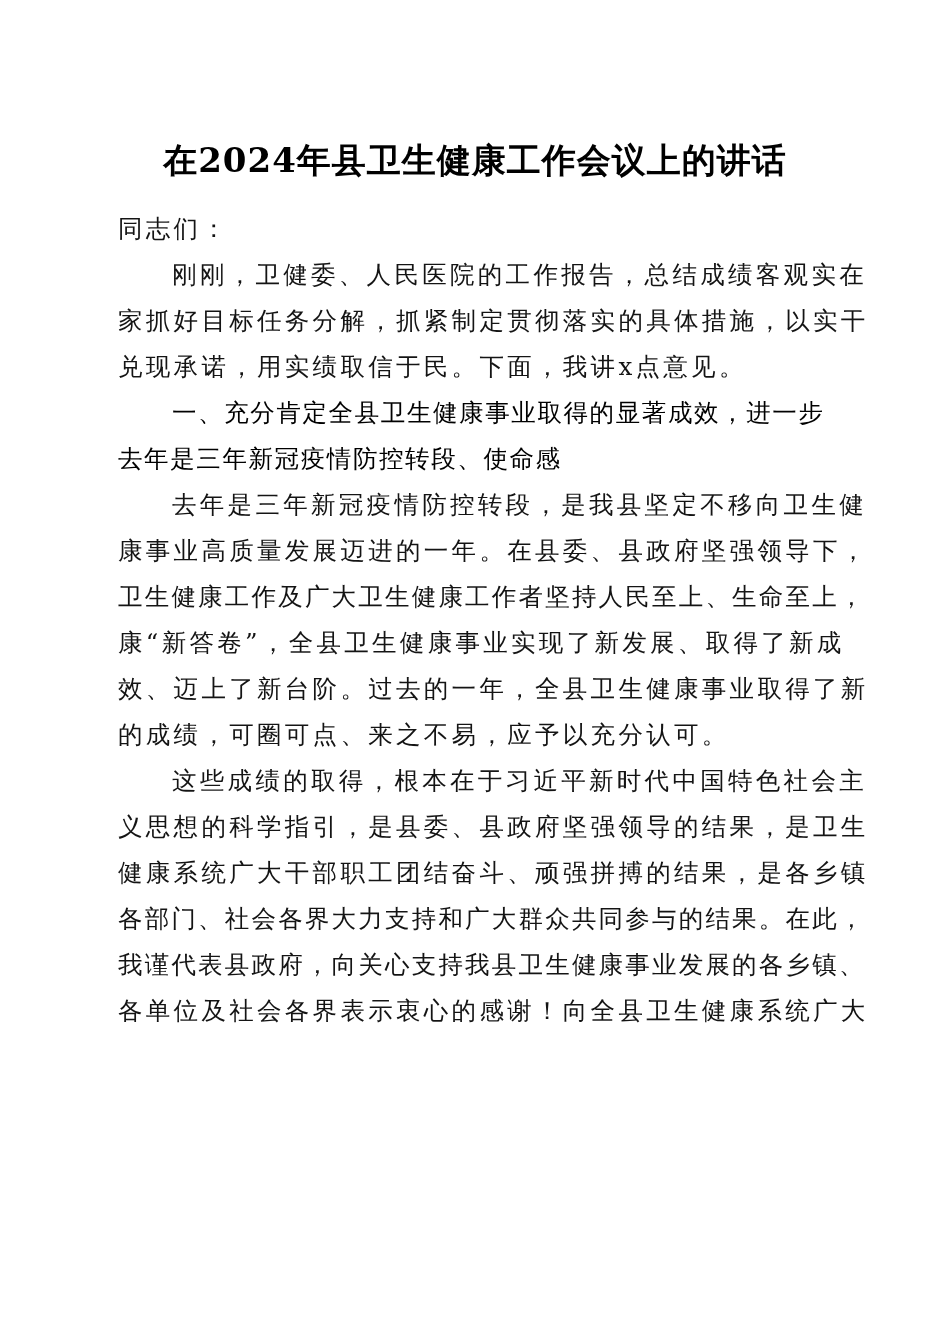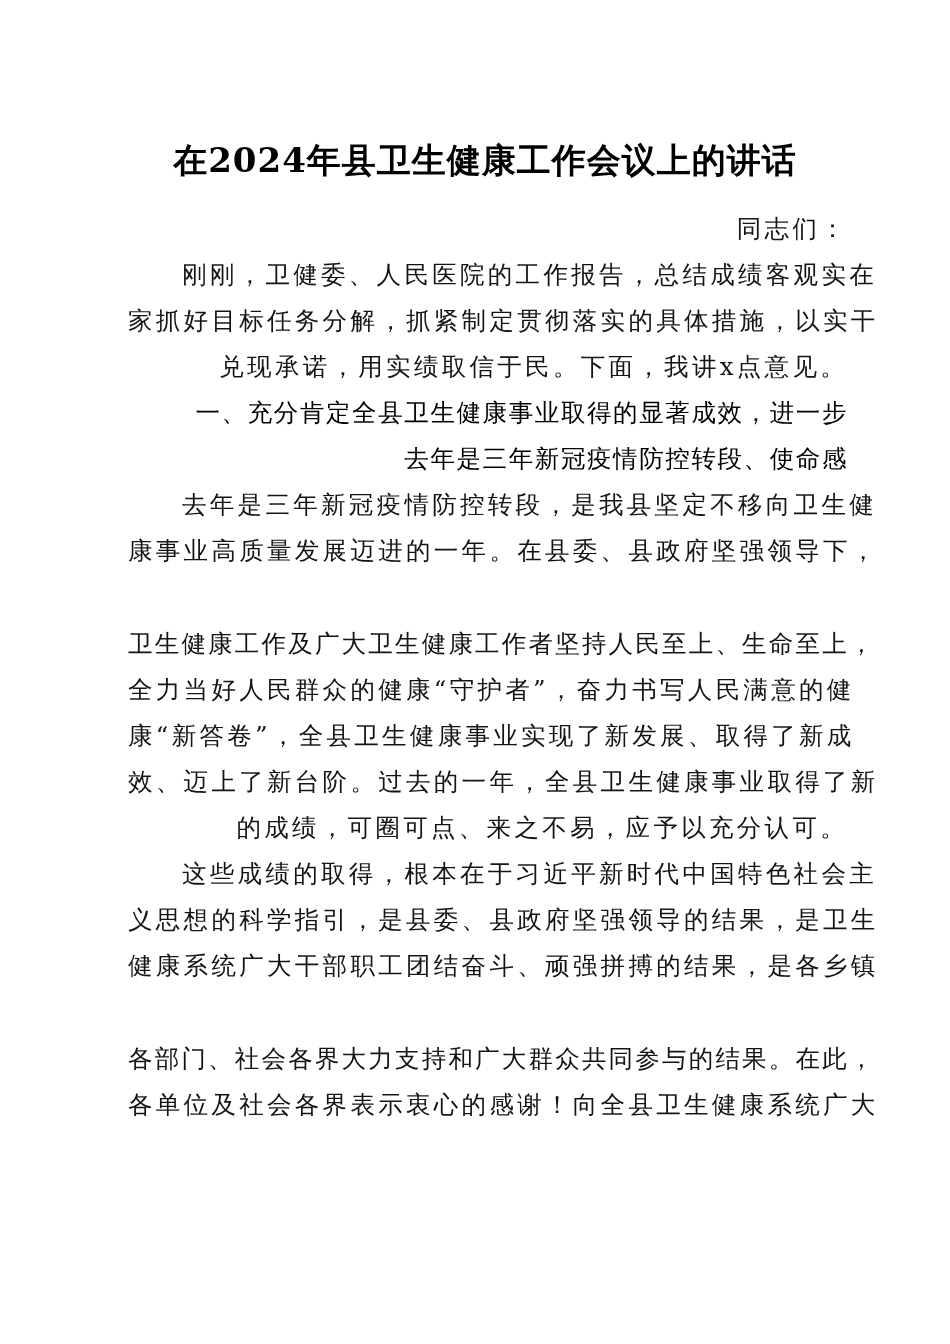--- a/index.html
+++ b/index.html
@@ -1,39 +1,38 @@
 <!DOCTYPE html>
 <html><head>
 <meta charset="utf-8">
 <style>
   html, body { margin: 0; padding: 0; background: #ffffff; }
   body { width: 950px; height: 1344px; position: relative; overflow: hidden; }
   .page {
-    position: absolute; left: 10px; top: 0; width: 876px; height: 1344px;
+    position: absolute; left: 0; top: 0; width: 876px; height: 1344px;
     background: #ffffff; color: #111111;
     font-family: "DejaVu Serif", "Liberation Serif", serif;
   }
   .title {
     position: absolute; left: 0; top: 136px; width: 950px; text-align: center;
     font-family: "DejaVu Serif", "Liberation Serif", serif;
     font-weight: bold; font-size: 34px; line-height: 48px; letter-spacing: 1px; color: #000;
   }
   .body { position: absolute; left: 118px; top: 206px; width: 720px; }
   .line {
     height: 46px; line-height: 46px; font-size: 24.5px; letter-spacing: 3.3px;
     white-space: nowrap; color: #141414;
     font-family: "DejaVu Serif", "Liberation Serif", serif;
-    text-align: right;
   }
   .line.indent { padding-left: 54px; }
   .line.heading {
     font-family: "DejaVu Sans", "Liberation Sans", sans-serif;
     font-weight: normal; letter-spacing: 1.6px; color: #000;
   }
-  .line.tight { letter-spacing: 2.2px; margin-top: 47px; }
+  .line.tight { letter-spacing: 2.2px; }
 </style>
 </head>
 <body>
 
 <div class="page">
   <div class="title">在2024年县卫生健康工作会议上的讲话</div>
 
   <div class="body">
     <div class="line">同志们：</div>
 
@@ -45,27 +44,27 @@
 
     <div>
       <div class="line indent heading">一、充分肯定全县卫生健康事业取得的显著成效，进一步</div>
       <div class="line heading">去年是三年新冠疫情防控转段、使命感</div>
     </div>
 
     <div>
       <div class="line indent">去年是三年新冠疫情防控转段，是我县坚定不移向卫生健</div>
       <div class="line">康事业高质量发展迈进的一年。在县委、县政府坚强领导下，</div>
       <div class="line tight">卫生健康工作及广大卫生健康工作者坚持人民至上、生命至上，</div>
-      <div class="line">全力当好人民群众的健康“守护者”，奋力书写人民满意的健</div>
       <div class="line">康“新答卷”，全县卫生健康事业实现了新发展、取得了新成</div>
       <div class="line">效、迈上了新台阶。过去的一年，全县卫生健康事业取得了新</div>
       <div class="line">的成绩，可圈可点、来之不易，应予以充分认可。</div>
     </div>
 
     <div>
       <div class="line indent">这些成绩的取得，根本在于习近平新时代中国特色社会主</div>
       <div class="line">义思想的科学指引，是县委、县政府坚强领导的结果，是卫生</div>
       <div class="line">健康系统广大干部职工团结奋斗、顽强拼搏的结果，是各乡镇</div>
       <div class="line tight">各部门、社会各界大力支持和广大群众共同参与的结果。在此，</div>
+      <div class="line tight">我谨代表县政府，向关心支持我县卫生健康事业发展的各乡镇、</div>
       <div class="line">各单位及社会各界表示衷心的感谢！向全县卫生健康系统广大</div>
     </div>
   </div>
 </div>
 
 </body></html>

